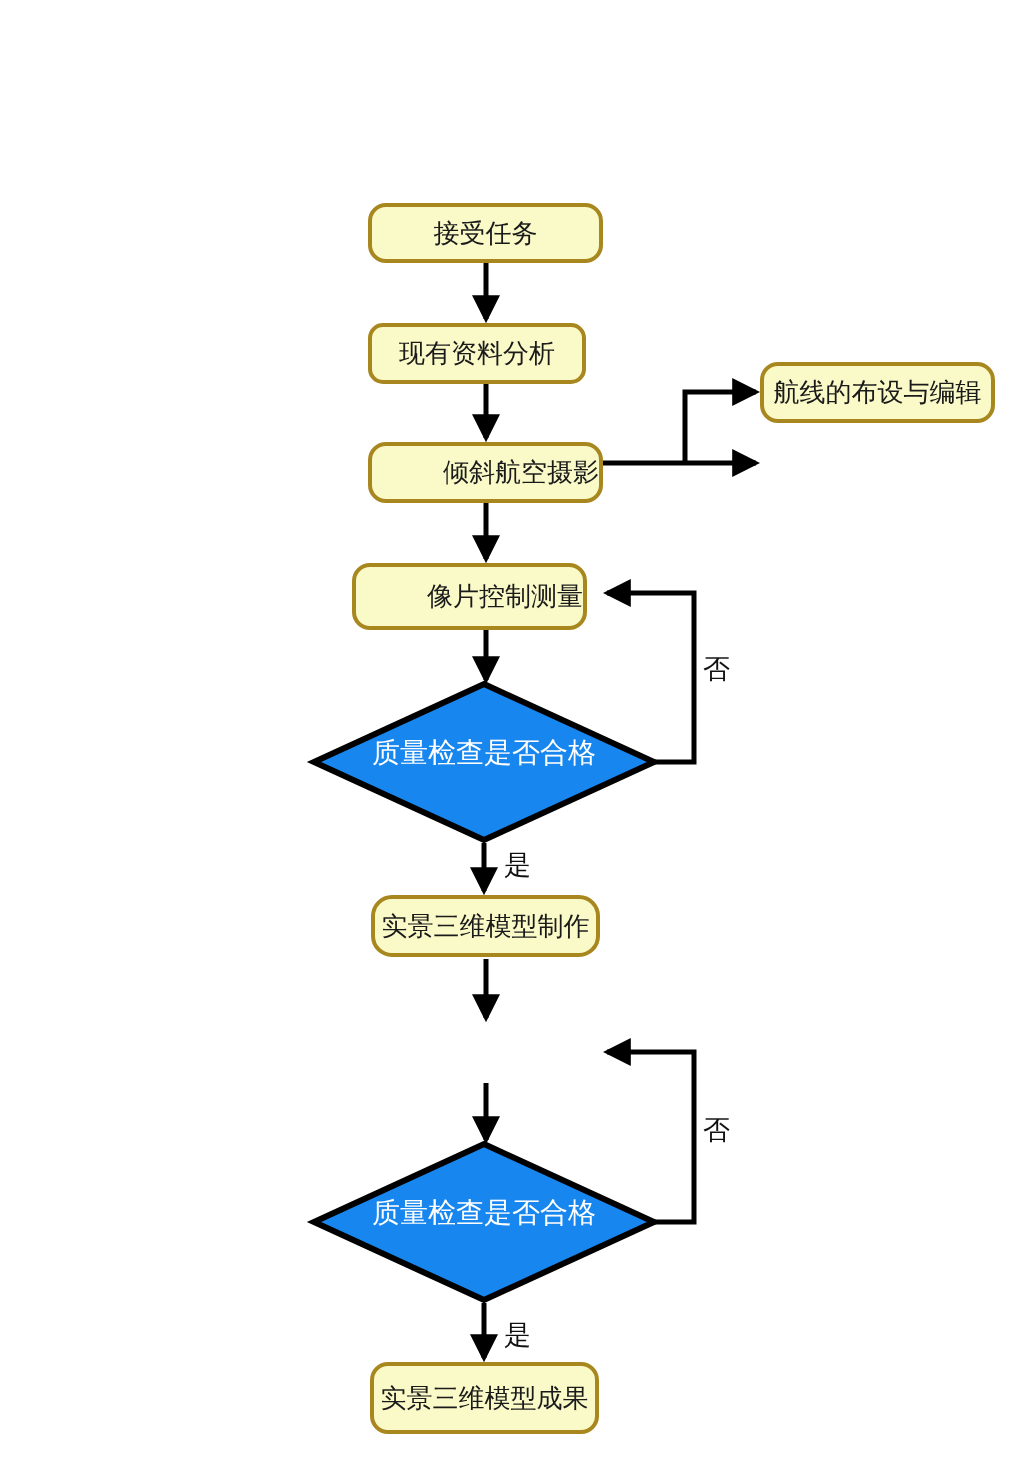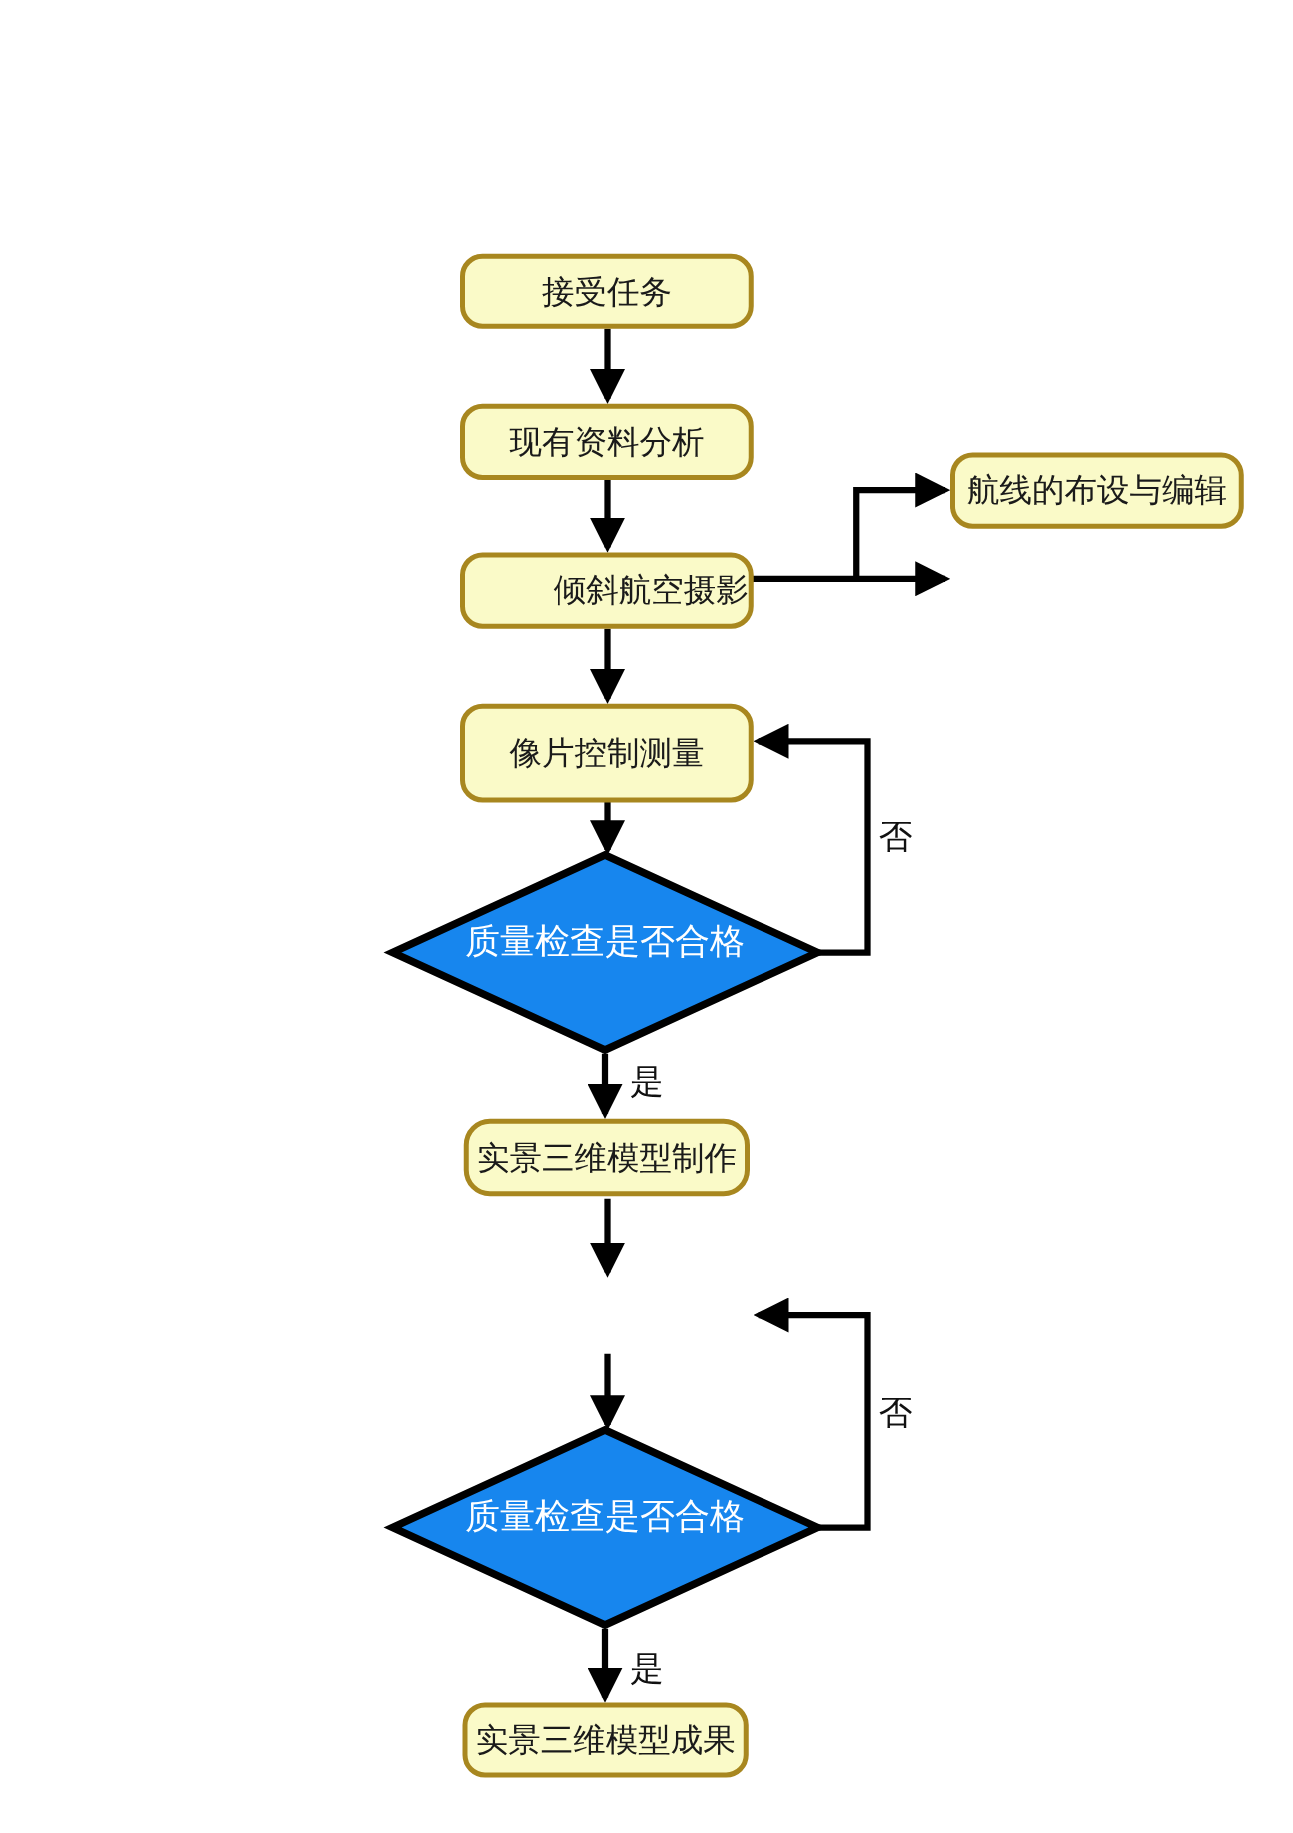--- a/index.html
+++ b/index.html
@@ -83,51 +83,51 @@
     <path class="edge-line" marker-end="url(#ah)" d="M653 1222 L694 1222 L694 1052 L607 1052"></path>
 
     <polygon class="decision-shape" points="484,684 654,762 484,840 314,762"></polygon>
     <polygon class="decision-shape" points="484,1144 654,1222 484,1300 314,1222"></polygon>
   </svg>
 
   <div class="node" style="left:368px; top:203px; width:235px; height:60px;">
     <span>接受任务</span>
   </div>
 
-  <div class="node" style="left:368px; top:323px; width:235px; height:61px;">
+  <div class="node" style="left:368px; top:323px; width:218px; height:61px;border-radius:15px;">
     <span>现有资料分析</span>
   </div>
 
   <div class="node" style="left:368px; top:442px; width:235px; height:61px;justify-content:flex-end;">
     <span>倾斜航空摄影</span>
   </div>
 
   <div class="node" style="left:760px; top:362px; width:235px; height:61px;">
     <span>航线的布设与编辑</span>
   </div>
 
 
-  <div class="node" style="left:368px; top:563px; width:235px; height:79px;">
+  <div class="node" style="left:352px; top:563px; width:235px; height:67px;justify-content:flex-end;">
     <span>像片控制测量</span>
   </div>
 
   <div class="diamond-label" style="left:344px; top:734px; width:280px; height:56px;">
     <span>质量检查是否合格</span>
   </div>
 
   <div class="node" style="left:371px; top:895px; width:229px; height:62px;border-radius:21px;">
     <span>实景三维模型制作</span>
   </div>
 
 
   <div class="diamond-label" style="left:344px; top:1194px; width:280px; height:56px;">
     <span>质量检查是否合格</span>
   </div>
 
-  <div class="node" style="left:370px; top:1362px; width:229px; height:60px;">
+  <div class="node" style="left:370px; top:1362px; width:229px; height:72px;">
     <span>实景三维模型成果</span>
   </div>
 
   <div class="edge-label" style="left:703px; top:651px;">否</div>
   <div class="edge-label" style="left:504px; top:847px;">是</div>
   <div class="edge-label" style="left:703px; top:1112px;">否</div>
   <div class="edge-label" style="left:504px; top:1317px;">是</div>
 
 </div>
 

